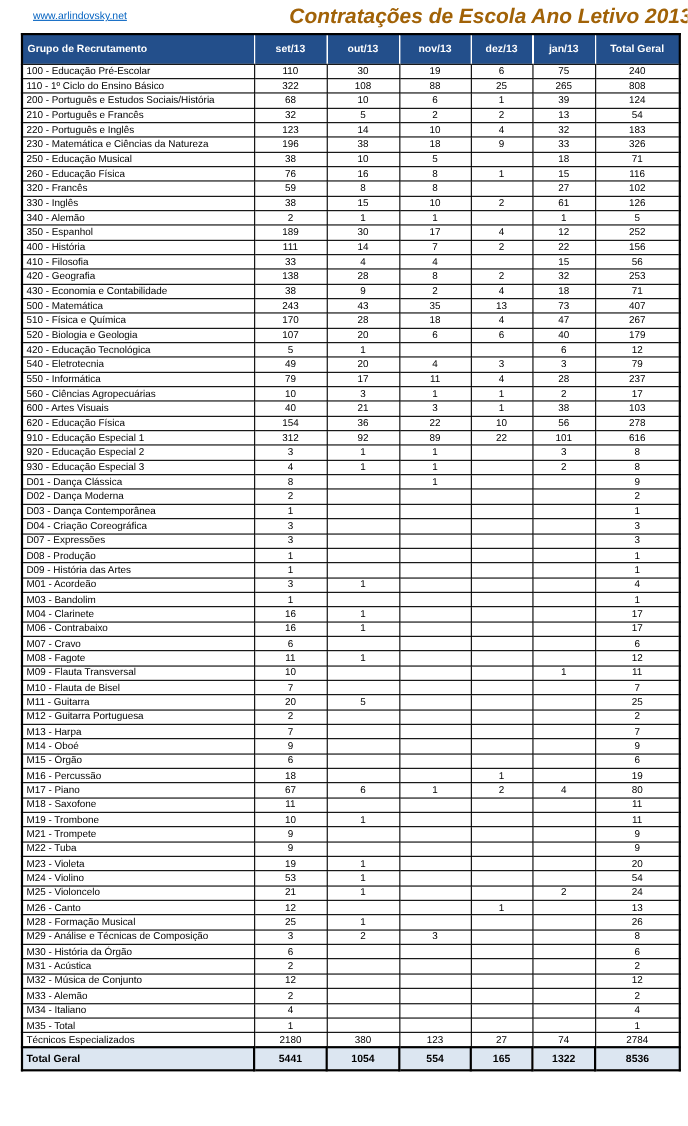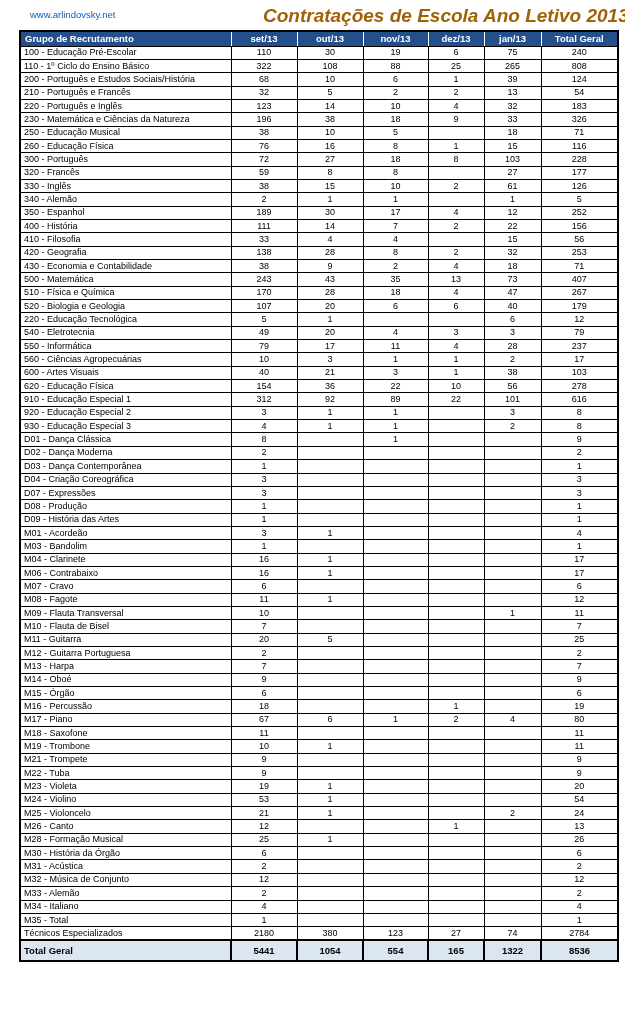--- a/index.html
+++ b/index.html
@@ -14,40 +14,41 @@
   body{
     width:625px;height:1024px;
     position:relative;
     font-family:"Liberation Sans",sans-serif;
     overflow:hidden;
   }
   .top-link{
     position:absolute;left:30px;top:9px;
     font-size:9.5px;
     color:var(--link-color);
+    text-decoration:underline;
     cursor:pointer;
   }
   .page-title{
     position:absolute;left:263px;top:5px;
     font-size:19px;font-weight:bold;color:#a16207;
     white-space:nowrap;
     font-style:italic;
   }
   table.report{
     position:absolute;left:19px;top:30px;
     border-collapse:collapse;
     table-layout:fixed;
     width:598px;
     border:2px solid var(--border-color);
   }
   table.report thead th{
     background:var(--header-bg);
     color:var(--header-text);
     font-size:9.5px;font-weight:bold;
-    height:15px;
+    height:27px;
     border-left:1px solid #ffffff;
     border-right:1px solid #ffffff;
     border-bottom:1px solid var(--border-color);
     text-align:center;
     white-space:nowrap;overflow:hidden;
     padding:0 5px;
   }
   table.report thead th.name-col{text-align:left;padding-left:4px;}
   table.report tbody td{
     border:1px solid var(--border-color);
@@ -164,36 +165,27 @@
       <tr>
         <td class="label">260 - Educação Física</td>
         <td class="num">76</td>
         <td class="num">16</td>
         <td class="num">8</td>
         <td class="num">1</td>
         <td class="num">15</td>
         <td class="num">116</td>
       </tr>
       <tr>
-        <td class="label">300 - Português</td>
-        <td class="num">72</td>
-        <td class="num">27</td>
-        <td class="num">18</td>
-        <td class="num">8</td>
-        <td class="num">103</td>
-        <td class="num">228</td>
-      </tr>
-      <tr>
         <td class="label">320 - Francês</td>
         <td class="num">59</td>
         <td class="num">8</td>
         <td class="num">8</td>
         <td class="num"></td>
         <td class="num">27</td>
-        <td class="num">177</td>
+        <td class="num">102</td>
       </tr>
       <tr>
         <td class="label">330 - Inglês</td>
         <td class="num">38</td>
         <td class="num">15</td>
         <td class="num">10</td>
         <td class="num">2</td>
         <td class="num">61</td>
         <td class="num">126</td>
       </tr>
@@ -272,21 +264,21 @@
       <tr>
         <td class="label">520 - Biologia e Geologia</td>
         <td class="num">107</td>
         <td class="num">20</td>
         <td class="num">6</td>
         <td class="num">6</td>
         <td class="num">40</td>
         <td class="num">179</td>
       </tr>
       <tr>
-        <td class="label">220 - Educação Tecnológica</td>
+        <td class="label">420 - Educação Tecnológica</td>
         <td class="num">5</td>
         <td class="num">1</td>
         <td class="num"></td>
         <td class="num"></td>
         <td class="num">6</td>
         <td class="num">12</td>
       </tr>
       <tr>
         <td class="label">540 - Eletrotecnia</td>
         <td class="num">49</td>
@@ -632,20 +624,29 @@
       <tr>
         <td class="label">M28 - Formação Musical</td>
         <td class="num">25</td>
         <td class="num">1</td>
         <td class="num"></td>
         <td class="num"></td>
         <td class="num"></td>
         <td class="num">26</td>
       </tr>
       <tr>
+        <td class="label">M29 - Análise e Técnicas de Composição</td>
+        <td class="num">3</td>
+        <td class="num">2</td>
+        <td class="num">3</td>
+        <td class="num"></td>
+        <td class="num"></td>
+        <td class="num">8</td>
+      </tr>
+      <tr>
         <td class="label">M30 - História da Órgão</td>
         <td class="num">6</td>
         <td class="num"></td>
         <td class="num"></td>
         <td class="num"></td>
         <td class="num"></td>
         <td class="num">6</td>
       </tr>
       <tr>
         <td class="label">M31 - Acústica</td>

